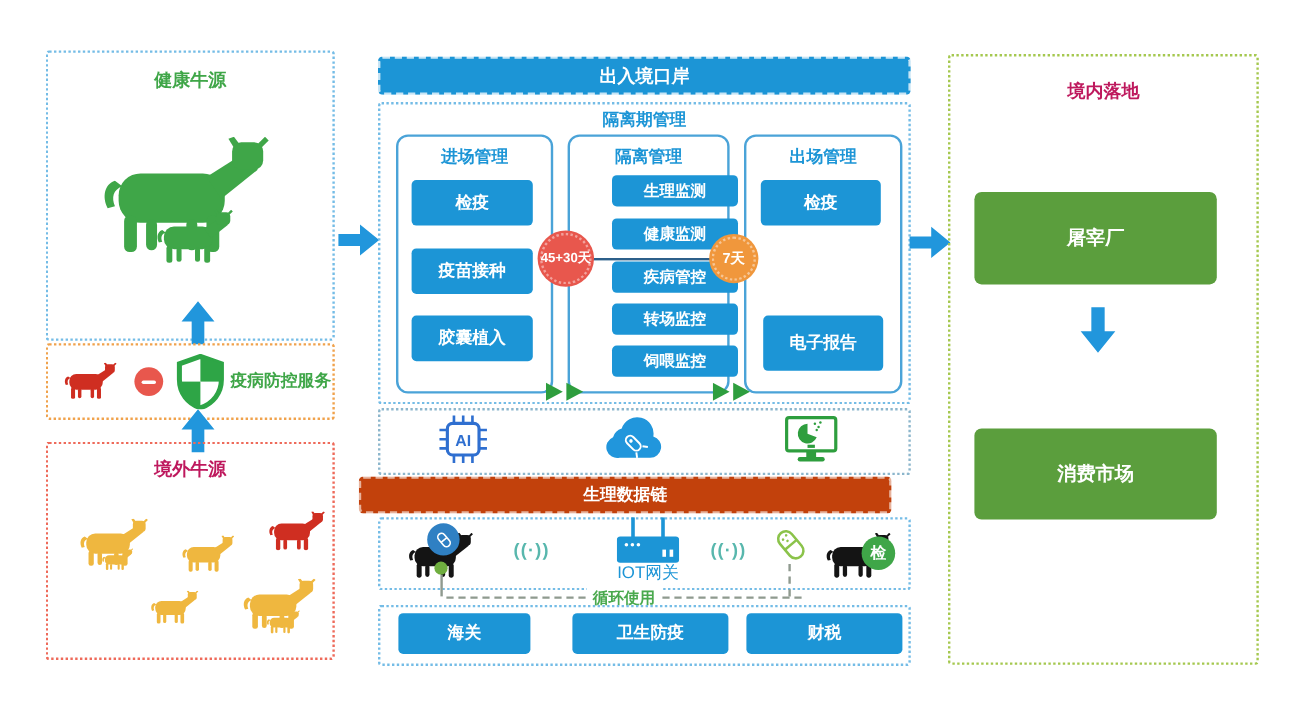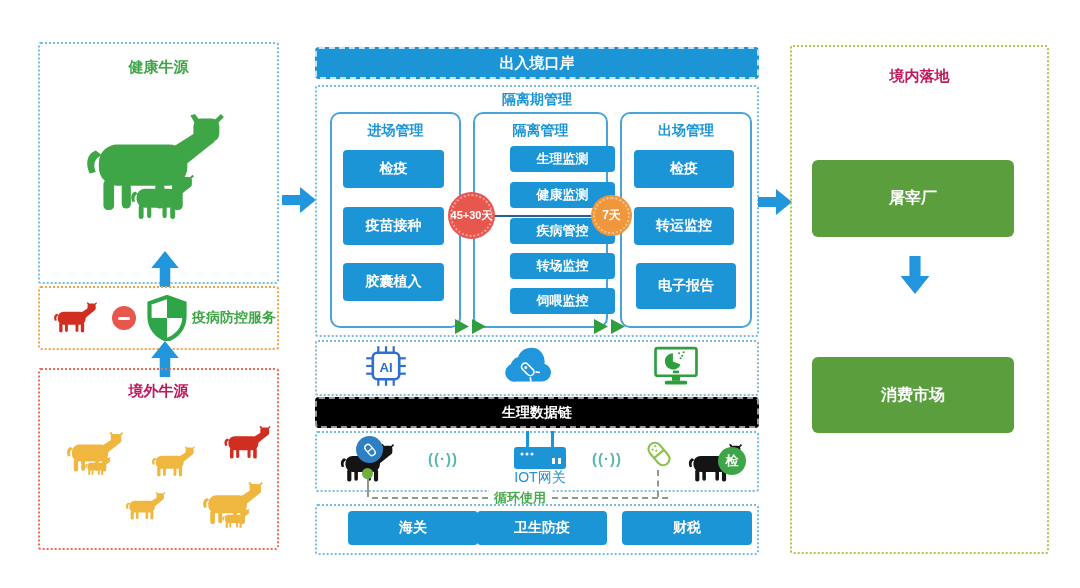--- a/index.html
+++ b/index.html
@@ -145,21 +145,20 @@
   <div class="btn small" style="left:486px;top:146px;width:105px;height:26px">生理监测</div>
   <div class="btn small" style="left:486px;top:182px;width:105px;height:26px">健康监测</div>
   <div class="btn small" style="left:486px;top:218px;width:105px;height:26px">疾病管控</div>
   <div class="btn small" style="left:486px;top:253px;width:105px;height:26px">转场监控</div>
   <div class="btn small" style="left:486px;top:288px;width:105px;height:26px">饲喂监控</div>
 
   <div class="col" style="left:620px;top:112px;width:128px;height:212px">
     <div class="col-title">出场管理</div>
   </div>
   <div class="btn" style="left:634px;top:150px;width:100px;height:38px">检疫</div>
-  <div class="btn" style="left:634px;top:207px;width:100px;height:38px">转运监控</div>
   <div class="btn" style="left:636px;top:263px;width:100px;height:46px">电子报告</div>
 
   <div class="badge" style="left:448px;top:192px;width:47px;height:47px;background:#e8574d">
     <span>45</span>
     <span>+30</span>
     <span>天</span>
   </div>
   <div class="badge" style="left:591px;top:195px;width:41px;height:41px;background:#f0973c;font-size:12px">
     <span>7</span>
     <span>天</span>
@@ -204,21 +203,21 @@
     <path d="M20 16 L20 8 A8 8 0 1 0 27.5 19 Z" fill="#2e9e3e"></path>
     <circle cx="26" cy="8" r="1" fill="#2e9e3e"></circle>
       <circle cx="29" cy="10.5" r="1" fill="#2e9e3e"></circle>
     <circle cx="30.5" cy="7" r="1" fill="#2e9e3e"></circle>
       <circle cx="27.5" cy="13" r="1" fill="#2e9e3e"></circle>
     <rect x="20" y="25" width="6" height="2.6" fill="#2e9e3e"></rect>
     <rect x="19" y="30" width="8" height="5" fill="#2e9e3e"></rect>
     <rect x="12" y="35" width="22" height="3.6" rx="1.8" fill="#2e9e3e"></rect>
   </svg>
 
-  <div class="bar" style="left:315px;top:397px;width:440px;height:27px;background:#000000;border:2px dashed rgba(255,255,255,.6);font-size:14px">
+  <div class="bar" style="left:299px;top:397px;width:440px;height:27px;background:#c2410c;border:2px dashed rgba(255,255,255,.6);font-size:14px">
     <span>生理数据链</span>
   </div>
 
   <div class="box-dotted" style="left:315px;top:431px;width:440px;height:57px;border-color:#74bce6"></div>
   <svg class="icon" viewBox="0 0 100 64" style="left:338px;top:444px;width:60px;height:38px;fill:#141414">
       <use href="#cow"></use>
     </svg>
   <div class="circle" style="left:356px;top:436px;width:27px;height:27px;background:#2f80c3;z-index:3">
     <svg viewBox="0 0 20 20" width="18" height="18">
       <g transform="rotate(-40 10 10)">
@@ -255,21 +254,21 @@
   <svg class="icon" viewBox="0 0 100 64" style="left:686px;top:444px;width:60px;height:38px;fill:#141414">
       <use href="#cow"></use>
     </svg>
   <div class="circle" style="left:718px;top:447px;width:28px;height:28px;background:#3fa648;color:#fff;font-weight:bold;font-size:13px;z-index:3">检</div>
 
   <div class="recycle-line" style="left:372px;top:497px;width:296px">
     <span class="recycle-label">循环使用</span>
   </div>
 
   <div class="box-dotted" style="left:315px;top:504px;width:440px;height:47px;border-color:#74bce6"></div>
-  <div class="btn" style="left:348px;top:511px;width:130px;height:34px">海关</div>
+  <div class="btn" style="left:332px;top:511px;width:110px;height:34px">海关</div>
   <div class="btn" style="left:477px;top:511px;width:130px;height:34px">卫生防疫</div>
   <div class="btn" style="left:622px;top:511px;width:130px;height:34px">财税</div>
 
   <svg class="icon" style="left:757px;top:184px;width:36px;height:36px;fill:#2196dc">
       <use href="#block-arrow"></use>
     </svg>
 
   <div class="box-dotted" style="left:790px;top:45px;width:255px;height:505px;border-color:#a5c84f">
     <div class="box-title t-dark" style="top:20px">境内落地</div>
   </div>

